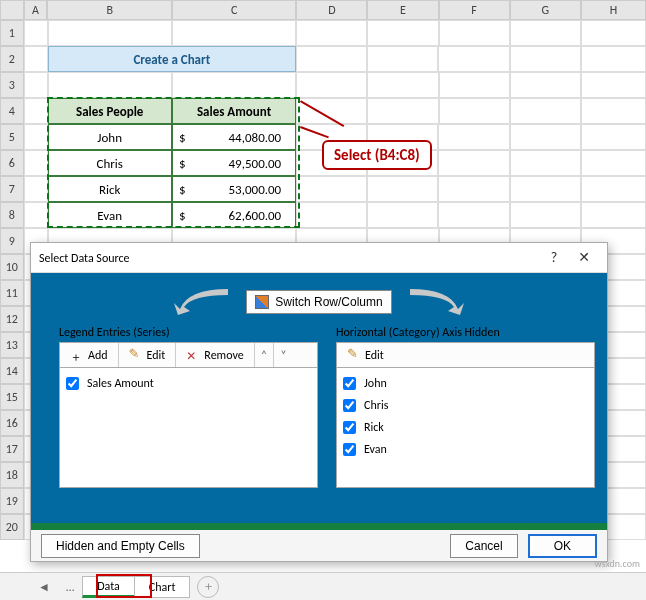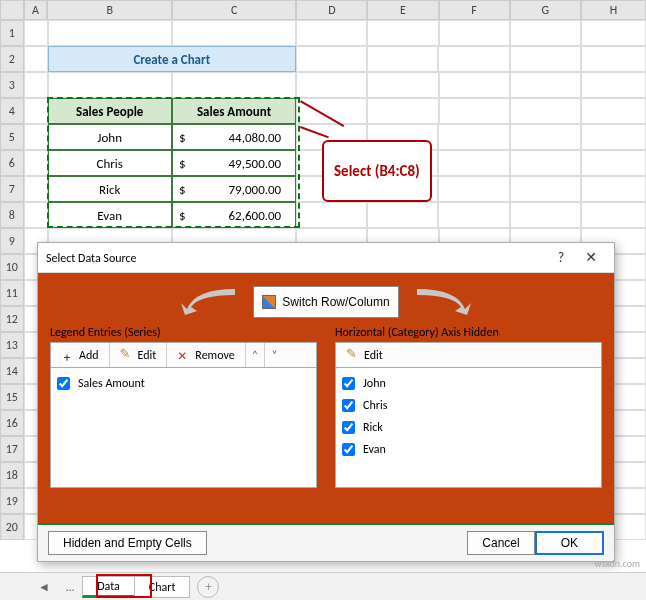--- a/index.html
+++ b/index.html
@@ -23,57 +23,57 @@
 .tbl-head { background: #d6e7cf; border: 1px solid #3a7a3a; font-weight: bold; justify-content: center; color: #000; }
 .tbl-cell { border: 1px solid #3a7a3a; justify-content: center; font-size: 13px; }
 .tbl-amt { border: 1px solid #3a7a3a; font-size: 13px; position: relative; padding-left: 4px; }
 .tbl-amt .dol { position: absolute; left: 6px; }
 .tbl-amt .num { width: 100%; text-align: right; padding-right: 8px; }
 
 
 .marquee { position: absolute; border: 2px dashed #0a7517; pointer-events: none; }
 
 
-.callout { position: absolute; border: 2.5px solid #b00000; border-radius: 6px; background: #fff; padding: 20px 10px; font-weight: bold; color: #b00000; font-size: 15px; }
+.callout { position: absolute; border: 2.5px solid #b00000; border-radius: 6px; background: #fff; padding: 4px 10px; font-weight: bold; color: #b00000; font-size: 15px; }
 .callout-line { position: absolute; width: 2px; background: #b00000; transform-origin: top left; }
 
 
-.dialog { position: absolute; left: 37px; top: 242px; width: 578px; height: 320px; background: #c2410c; border: 1px solid #aaa; box-shadow: 2px 3px 10px rgba(0,0,0,0.3); font-size: 12px; }
+.dialog { position: absolute; left: 30px; top: 242px; width: 578px; height: 320px; background: #0369a1; border: 1px solid #aaa; box-shadow: 2px 3px 10px rgba(0,0,0,0.3); font-size: 12px; }
 .dlg-title { display: flex; align-items: center; height: 30px; padding: 0 8px; background: #fff; border-bottom: 1px solid #ddd; }
 .dlg-title .t { flex: 1; font-size: 12px; }
 .dlg-title .q, .dlg-title .x { width: 30px; text-align: center; font-size: 14px; color: #333; cursor: default; }
 .dlg-body { padding: 10px 12px 8px; }
 .range-row { display: flex; align-items: center; gap: 8px; margin-bottom: 10px; }
 .range-row label { width: 100px; text-decoration: underline; text-decoration-style: solid; }
 .range-row label::first-letter { text-decoration: underline; }
 .range-input { flex: 1; height: 22px; border: 1px solid #777; background: #fff; padding: 0 4px; font-family: inherit; font-size: 12px; }
 .picker-btn { width: 22px; height: 22px; border: 1px solid #888; background: #fafafa; display: flex; align-items: center; justify-content: center; font-size: 11px; }
 
 .switch-row { display: flex; align-items: center; justify-content: center; gap: 8px; margin: 2px 0 6px; position: relative; height: 34px; }
 .arrow-swoosh { width: 70px; height: 30px; position: relative; }
 .arrow-swoosh svg { width: 100%; height: 100%; }
-.switch-btn { height: 32px; border: 1px solid #888; background: #fdfdfd; padding: 0 8px; display: flex; align-items: center; gap: 6px; font-size: 12px; }
+.switch-btn { height: 24px; border: 1px solid #888; background: #fdfdfd; padding: 0 8px; display: flex; align-items: center; gap: 6px; font-size: 12px; }
 .switch-btn .ic { width: 14px; height: 14px; background: linear-gradient(45deg,#3a7edb 50%,#e07e2a 50%); border: 1px solid #666; }
 
-.panels { display: flex; gap: 18px; }
+.panels { display: flex; gap: 18px; margin-left: 16px; }
 .panel { flex: 1; }
 .panel .plabel { font-size: 12px; margin-bottom: 3px; }
 .toolbar { display: flex; border: 1px solid #aaa; background: #fcfcfc; }
 .tbtn { height: 24px; border-right: 1px solid #ccc; padding: 0 10px; display: flex; align-items: center; gap: 5px; font-size: 12px; }
 .tbtn:last-child { border-right: none; }
 .tbtn .ic { width: 13px; height: 13px; display: inline-block; }
 .ic-edit { position: relative; }
 .ic-edit::before { content:"✎"; color:#c78a2a; font-size:13px; position:absolute; top:-3px; }
 .ic-rem::before { content:"✕"; color:#b33; font-size:12px; }
 .tbtn.chev { padding: 0 6px; color:#666; }
 .listbox { border: 1px solid #aaa; border-top: none; background: #fff; height: 120px; padding: 4px 6px; overflow: auto; }
 .li { display: flex; align-items: center; gap: 8px; height: 22px; font-size: 12px; }
 .li input[type=checkbox] { width: 13px; height: 13px; }
 
-.dlg-foot { display: flex; align-items: center; padding: 12px 10px; border-top: 2px solid #15803d; background: #f5f5f5; position: absolute; bottom: 0; left: 0; right: 0; height: 38px; }
+.dlg-foot { display: flex; align-items: center; padding: 12px 10px; gap: 10px; border-top: 7px solid #15803d; background: #f5f5f5; position: absolute; bottom: 0; left: 0; right: 0; height: 38px; }
 .dlg-foot .btn { height: 24px; border: 1px solid #888; background: #fdfdfd; padding: 0 14px; font-size: 12px; display: flex; align-items: center; }
 .dlg-foot .spacer { flex: 1; }
 .btn-ok { border: 2px solid #1d6fd6 !important; padding: 0 24px !important; }
 
 
 .tabbar { position: absolute; left: 0; bottom: 0; width: 646px; height: 28px; background: #f2f2f2; border-top: 1px solid #ccc; display: flex; align-items: center; padding-left: 30px; font-size: 12px; }
 .tabbar .dots, .tabbar .nav { color: #666; padding: 0 8px; }
 .tab { height: 22px; padding: 0 14px; display: flex; align-items: center; border: 1px solid #bbb; background: #fff; margin-right: -1px; position: relative; }
 .tab.active { border-bottom: 3px solid #1a8f3c; color: #000; }
 .tab-highlight { position: absolute; border: 2.5px solid #cc0000; pointer-events: none; }
@@ -175,21 +175,21 @@
         <div class="cell cG"></div>
         <div class="cell cH"></div>
       </div>
 
     <div class="row">
         <div class="rowhead">7</div>
         <div class="cell" style="width:24px"></div>
       <div class="cell cB tbl-cell">Rick</div>
       <div class="cell cC tbl-amt">
           <span class="dol">$</span>
-          <span class="num">79,000.00</span>
+          <span class="num">53,000.00</span>
         </div>
       <div class="cell cD"></div>
         <div class="cell cE"></div>
         <div class="cell cF"></div>
         <div class="cell cG"></div>
         <div class="cell cH"></div>
       </div>
 
     <div class="row">
         <div class="rowhead">8</div>

